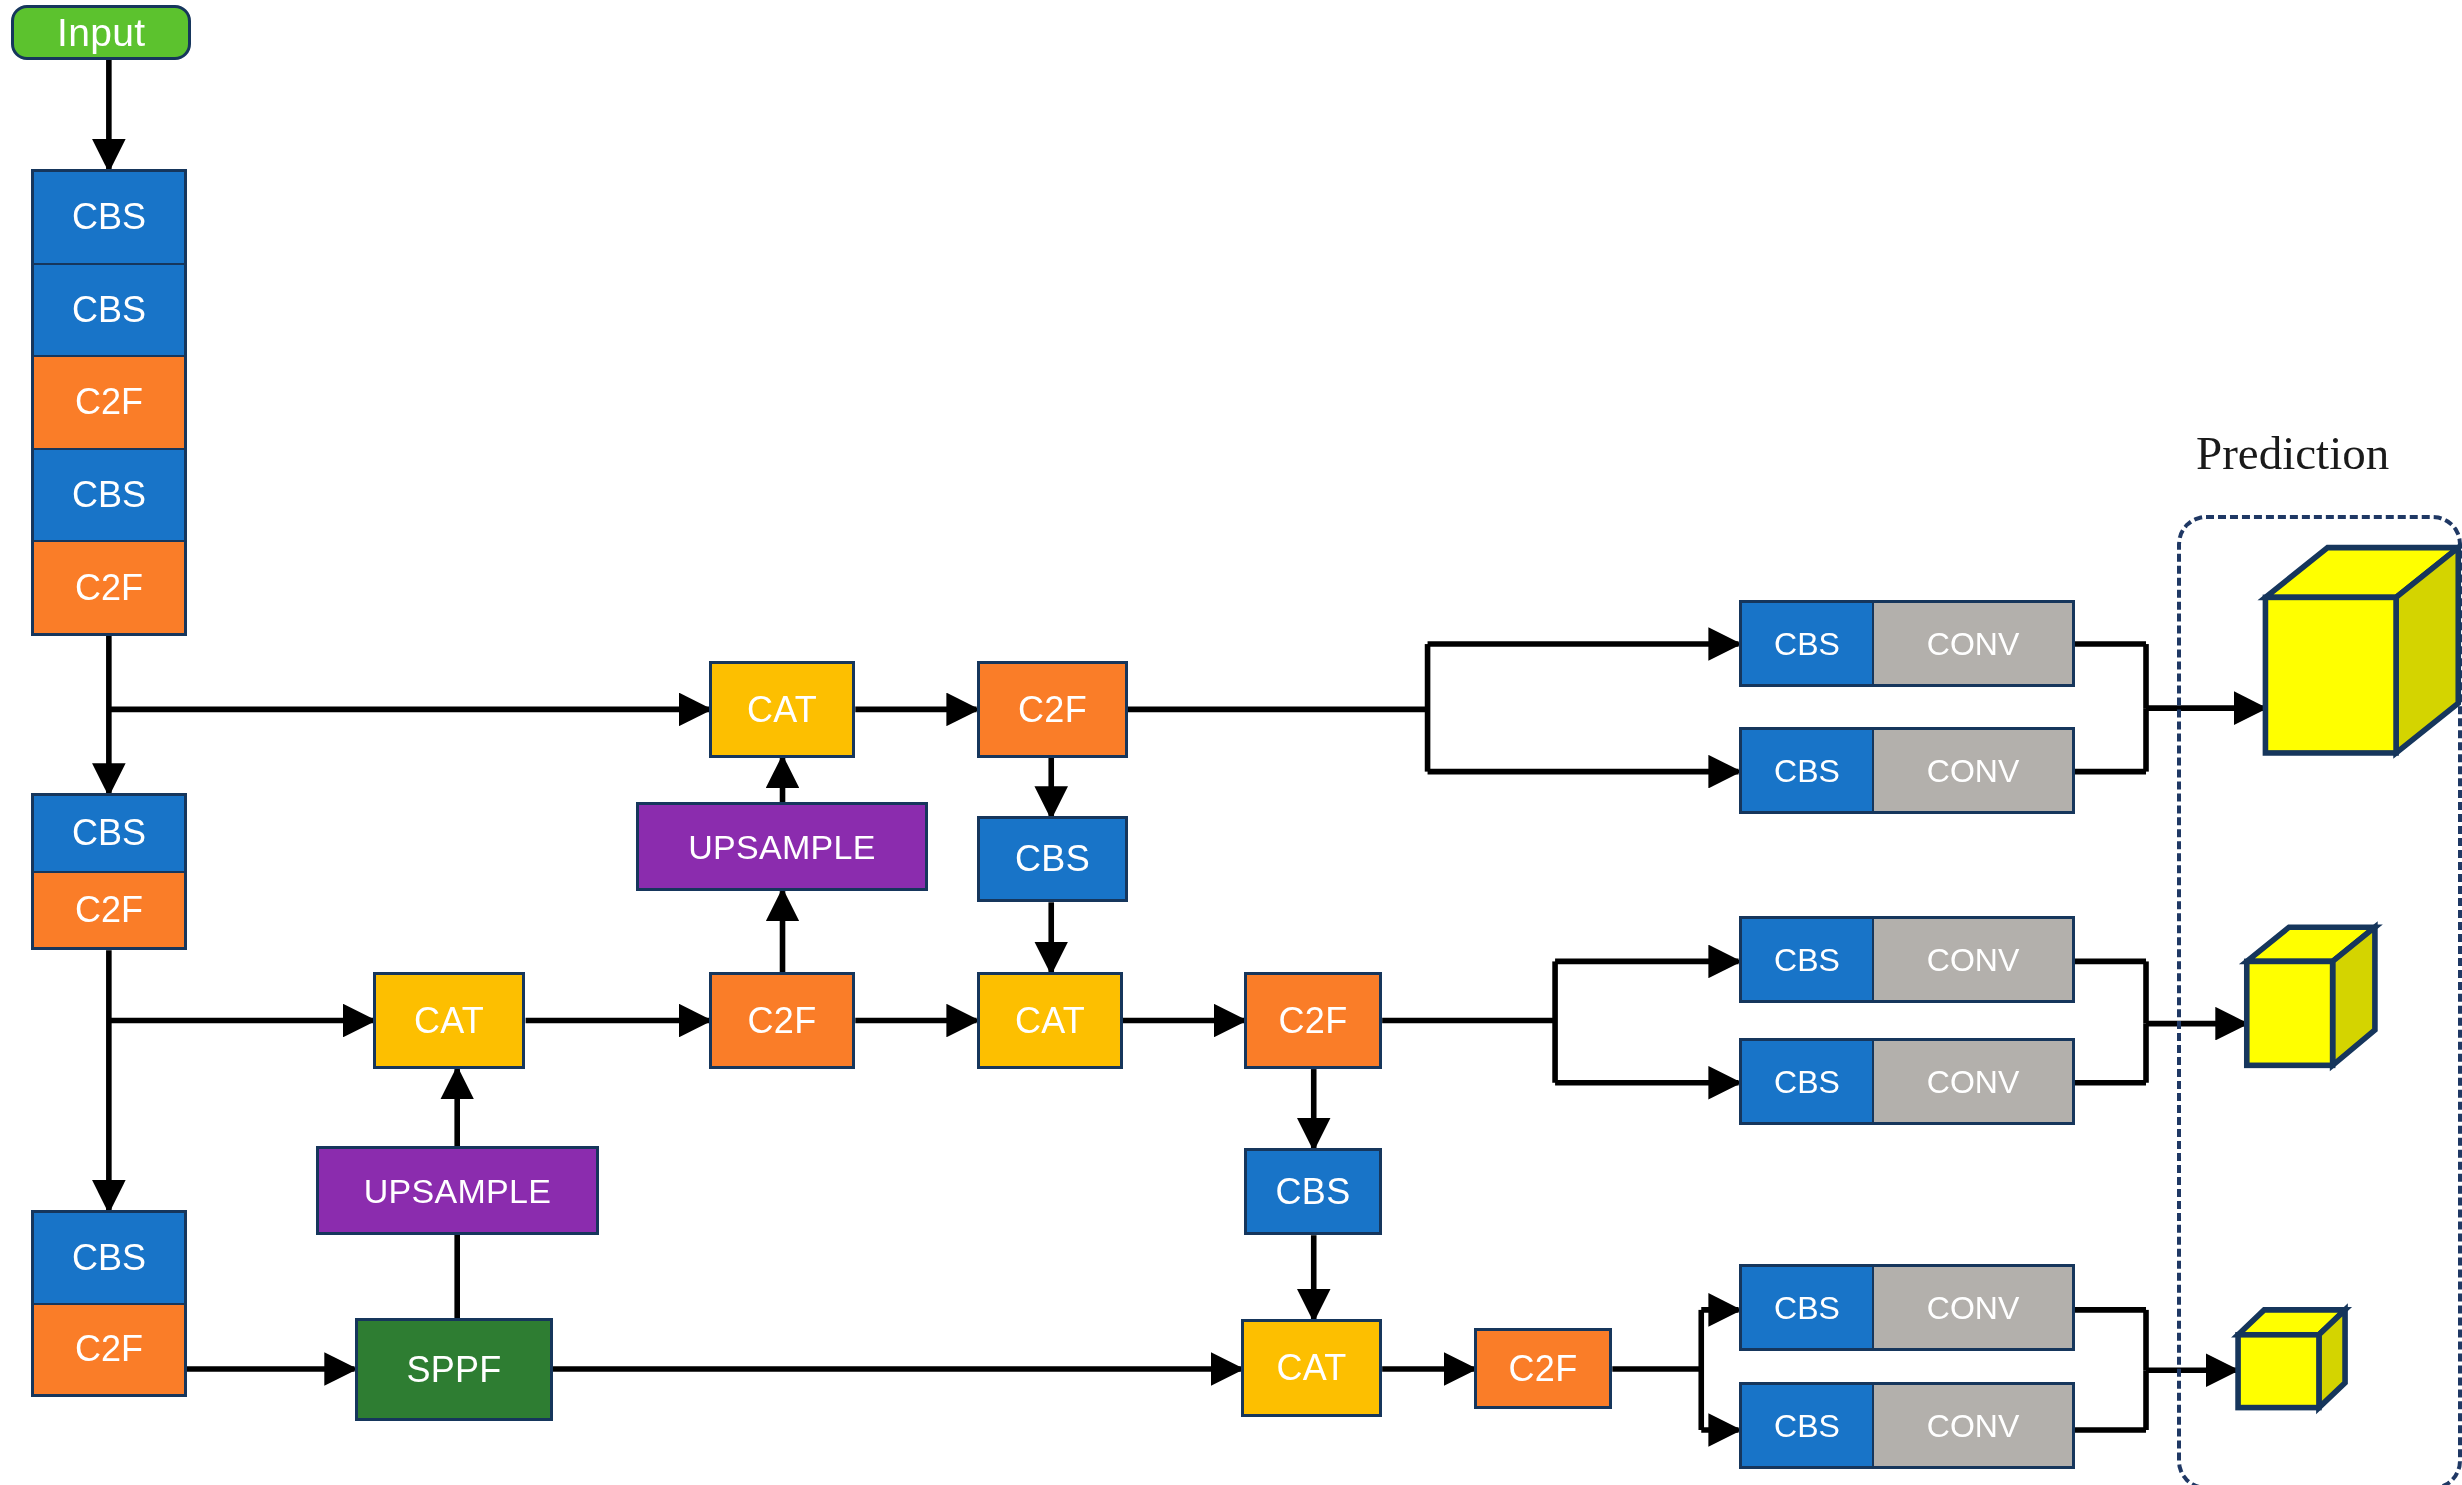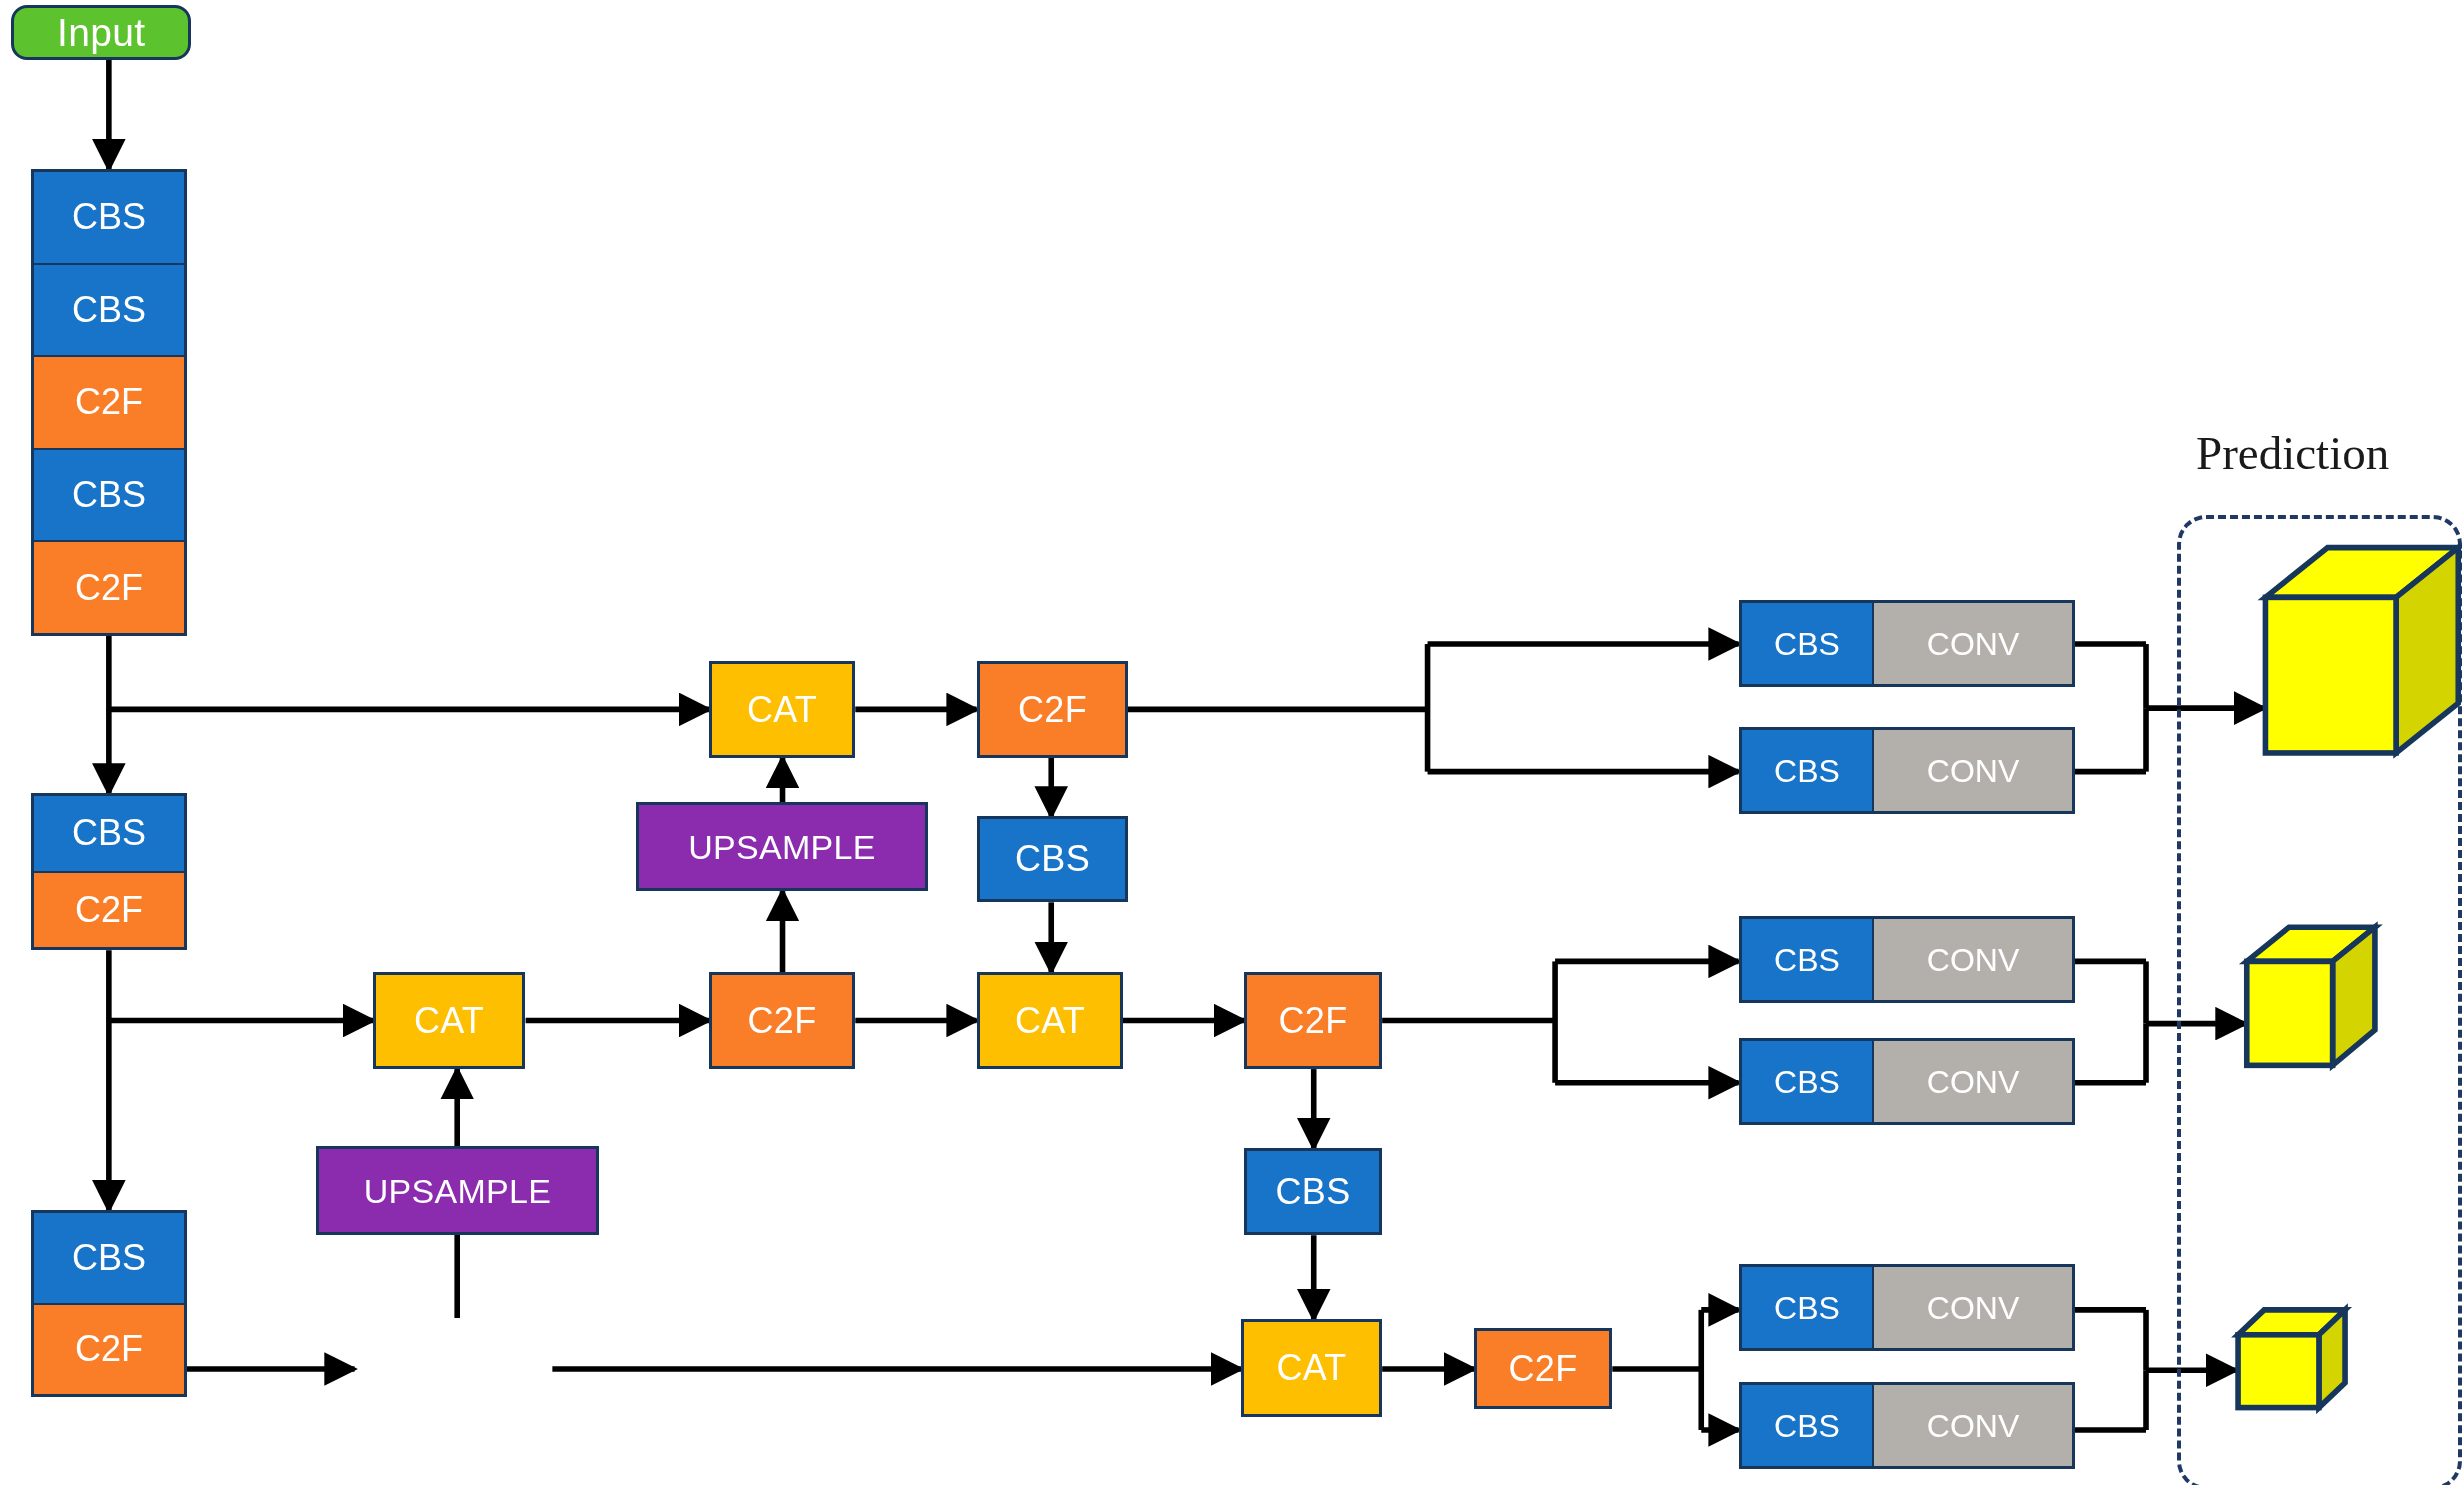--- a/index.html
+++ b/index.html
@@ -221,20 +221,23 @@
 
   <div class="stack" style="left:31px; top:1210px; width:156px; height:187px;">
     <div class="seg" style="background:#1874c8; font-size:36px;">
       <span>CBS</span>
     </div>
     <div class="seg" style="background:#fa7d28; font-size:36px;">
       <span>C2F</span>
     </div>
   </div>
 
+  <div class="node" style="left:355px; top:1318px; width:198px; height:103px; background:#2e7d32; font-size:36px;">
+    <span>SPPF</span>
+  </div>
 
   <div class="node" style="left:316px; top:1146px; width:283px; height:89px; background:#8b2cae; font-size:34px;">
     <span>UPSAMPLE</span>
   </div>
 
   <div class="node" style="left:373px; top:972px; width:152px; height:97px; background:#fdbf00; font-size:36px;">
     <span>CAT</span>
   </div>
 
   <div class="node" style="left:709px; top:972px; width:146px; height:97px; background:#fa7d28; font-size:36px;">

